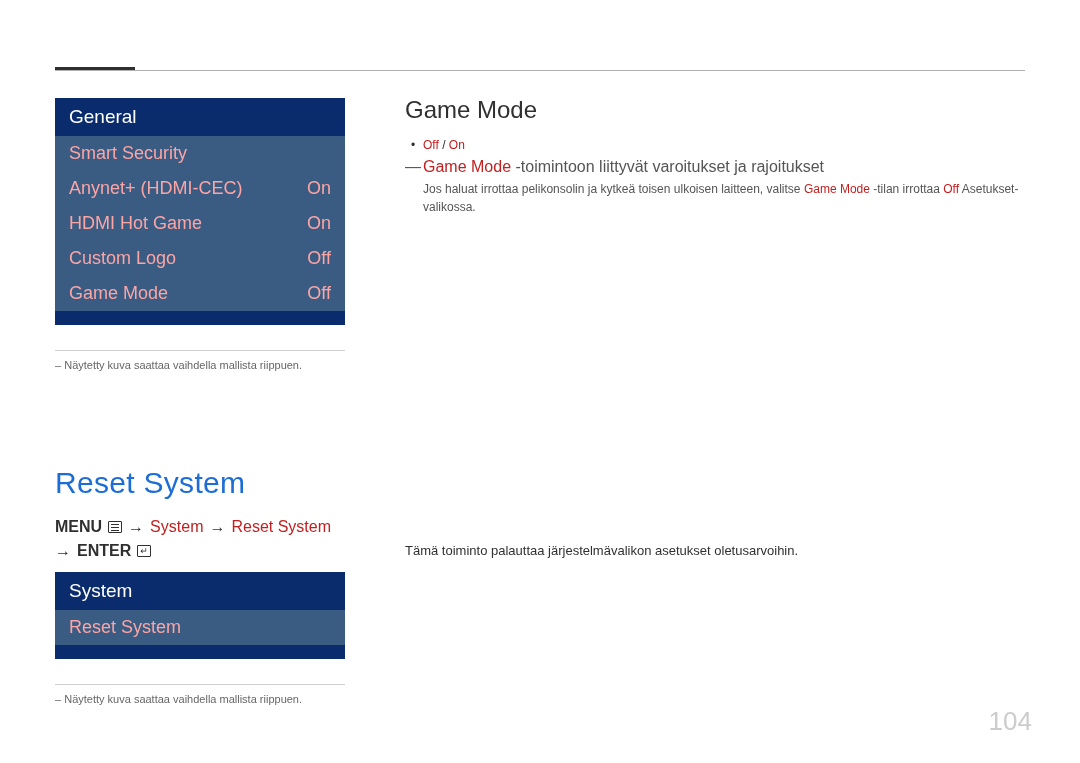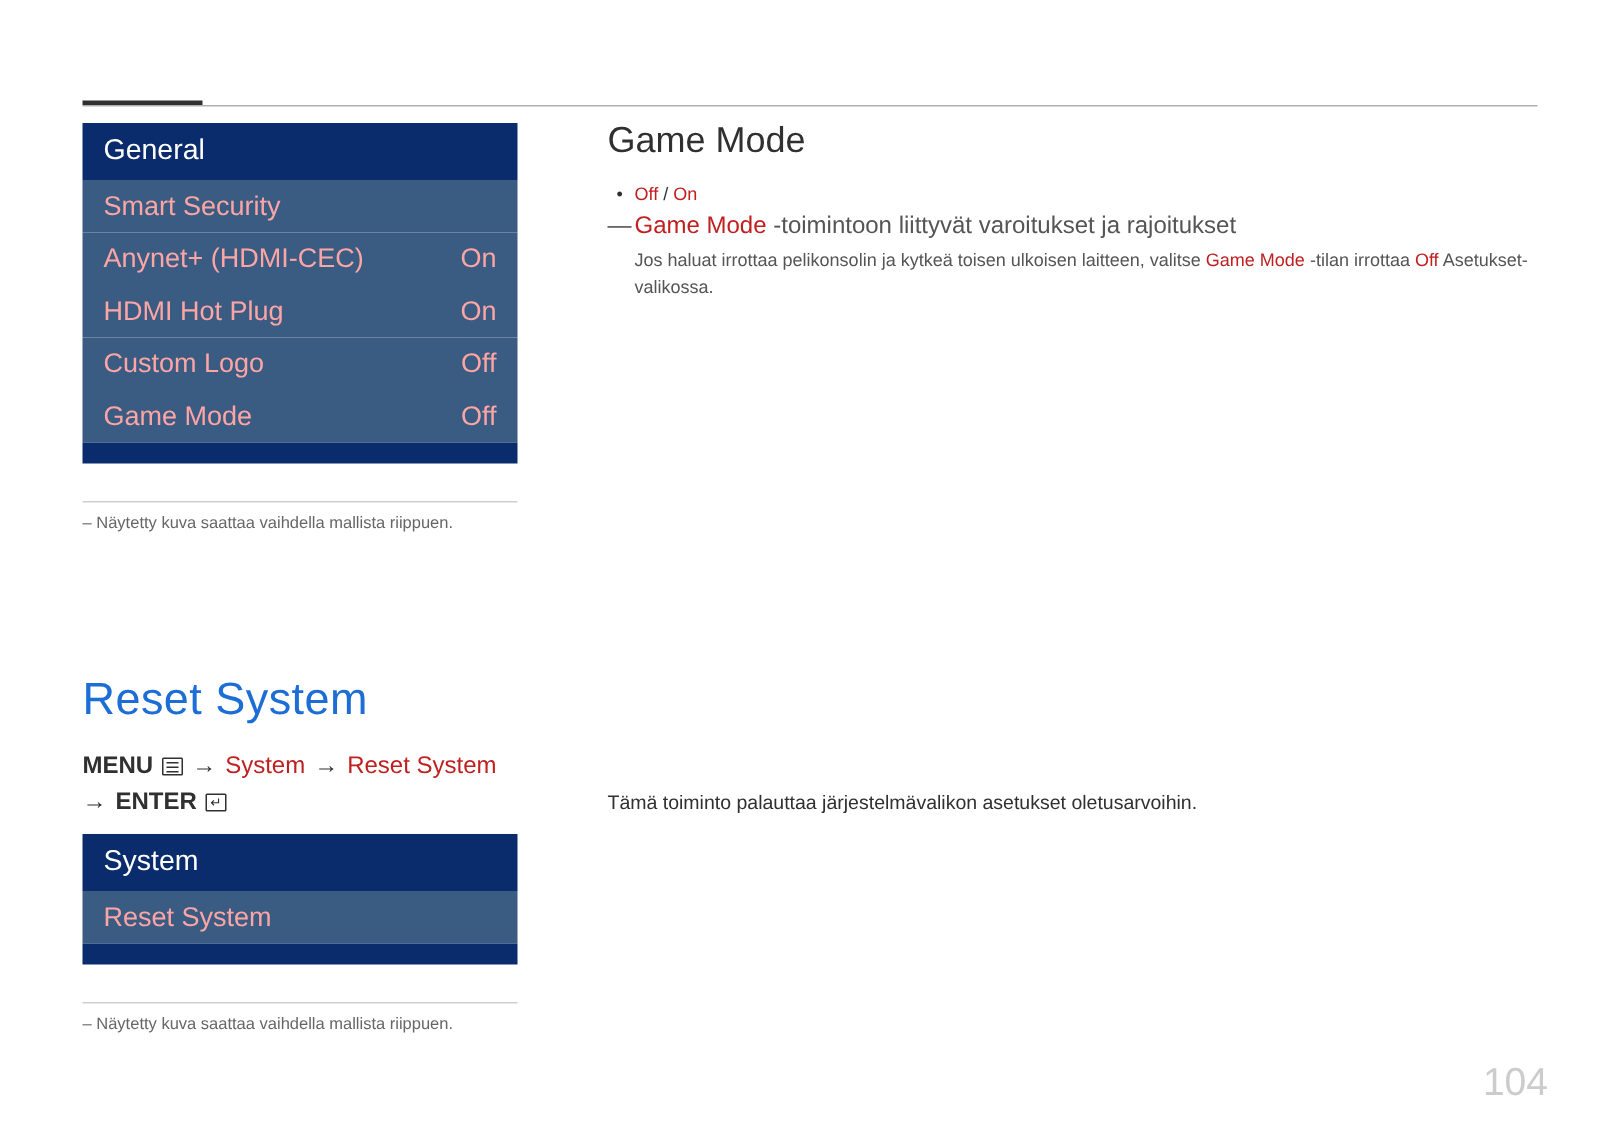--- a/index.html
+++ b/index.html
@@ -1,19 +1,19 @@
 <!DOCTYPE html>
 <html><head>
 <meta charset="utf-8">
 <style>
   * { box-sizing: border-box; margin: 0; padding: 0; }
   html, body { width: 1080px; height: 763px; background: #fff;
     font-family: "Segoe UI", "Helvetica Neue", Arial, sans-serif;
     color: #303030; }
-  .page { position: relative; width: 1080px; height: 763px; padding: 44px 55px 40px 55px; }
+  .page { position: relative; width: 1080px; height: 763px; padding: 60px 55px 40px 55px; }
   .top-rule { position: absolute; top: 70px; left: 55px; right: 55px;
     border-top: 1px solid #b0b0b0; }
   .top-mark { position: absolute; top: 67px; left: 55px; width: 80px; height: 3px;
     background: #303030; }
 
   .cols { display: flex; gap: 60px; margin-top: 38px; }
   .left { width: 290px; flex: 0 0 290px; }
   .right { flex: 1; }
 
   
@@ -79,21 +79,21 @@
         <div>
           <div class="row">
             <span>Smart Security</span>
             <span></span>
           </div>
           <div class="row">
             <span>Anynet+ (HDMI-CEC)</span>
             <span>On</span>
           </div>
           <div class="row">
-            <span>HDMI Hot Plug</span>
+            <span>HDMI Hot Game</span>
             <span>On</span>
           </div>
           <div class="row">
             <span>Custom Logo</span>
             <span>Off</span>
           </div>
           <div class="row">
             <span>Game Mode</span>
             <span>Off</span>
           </div>

